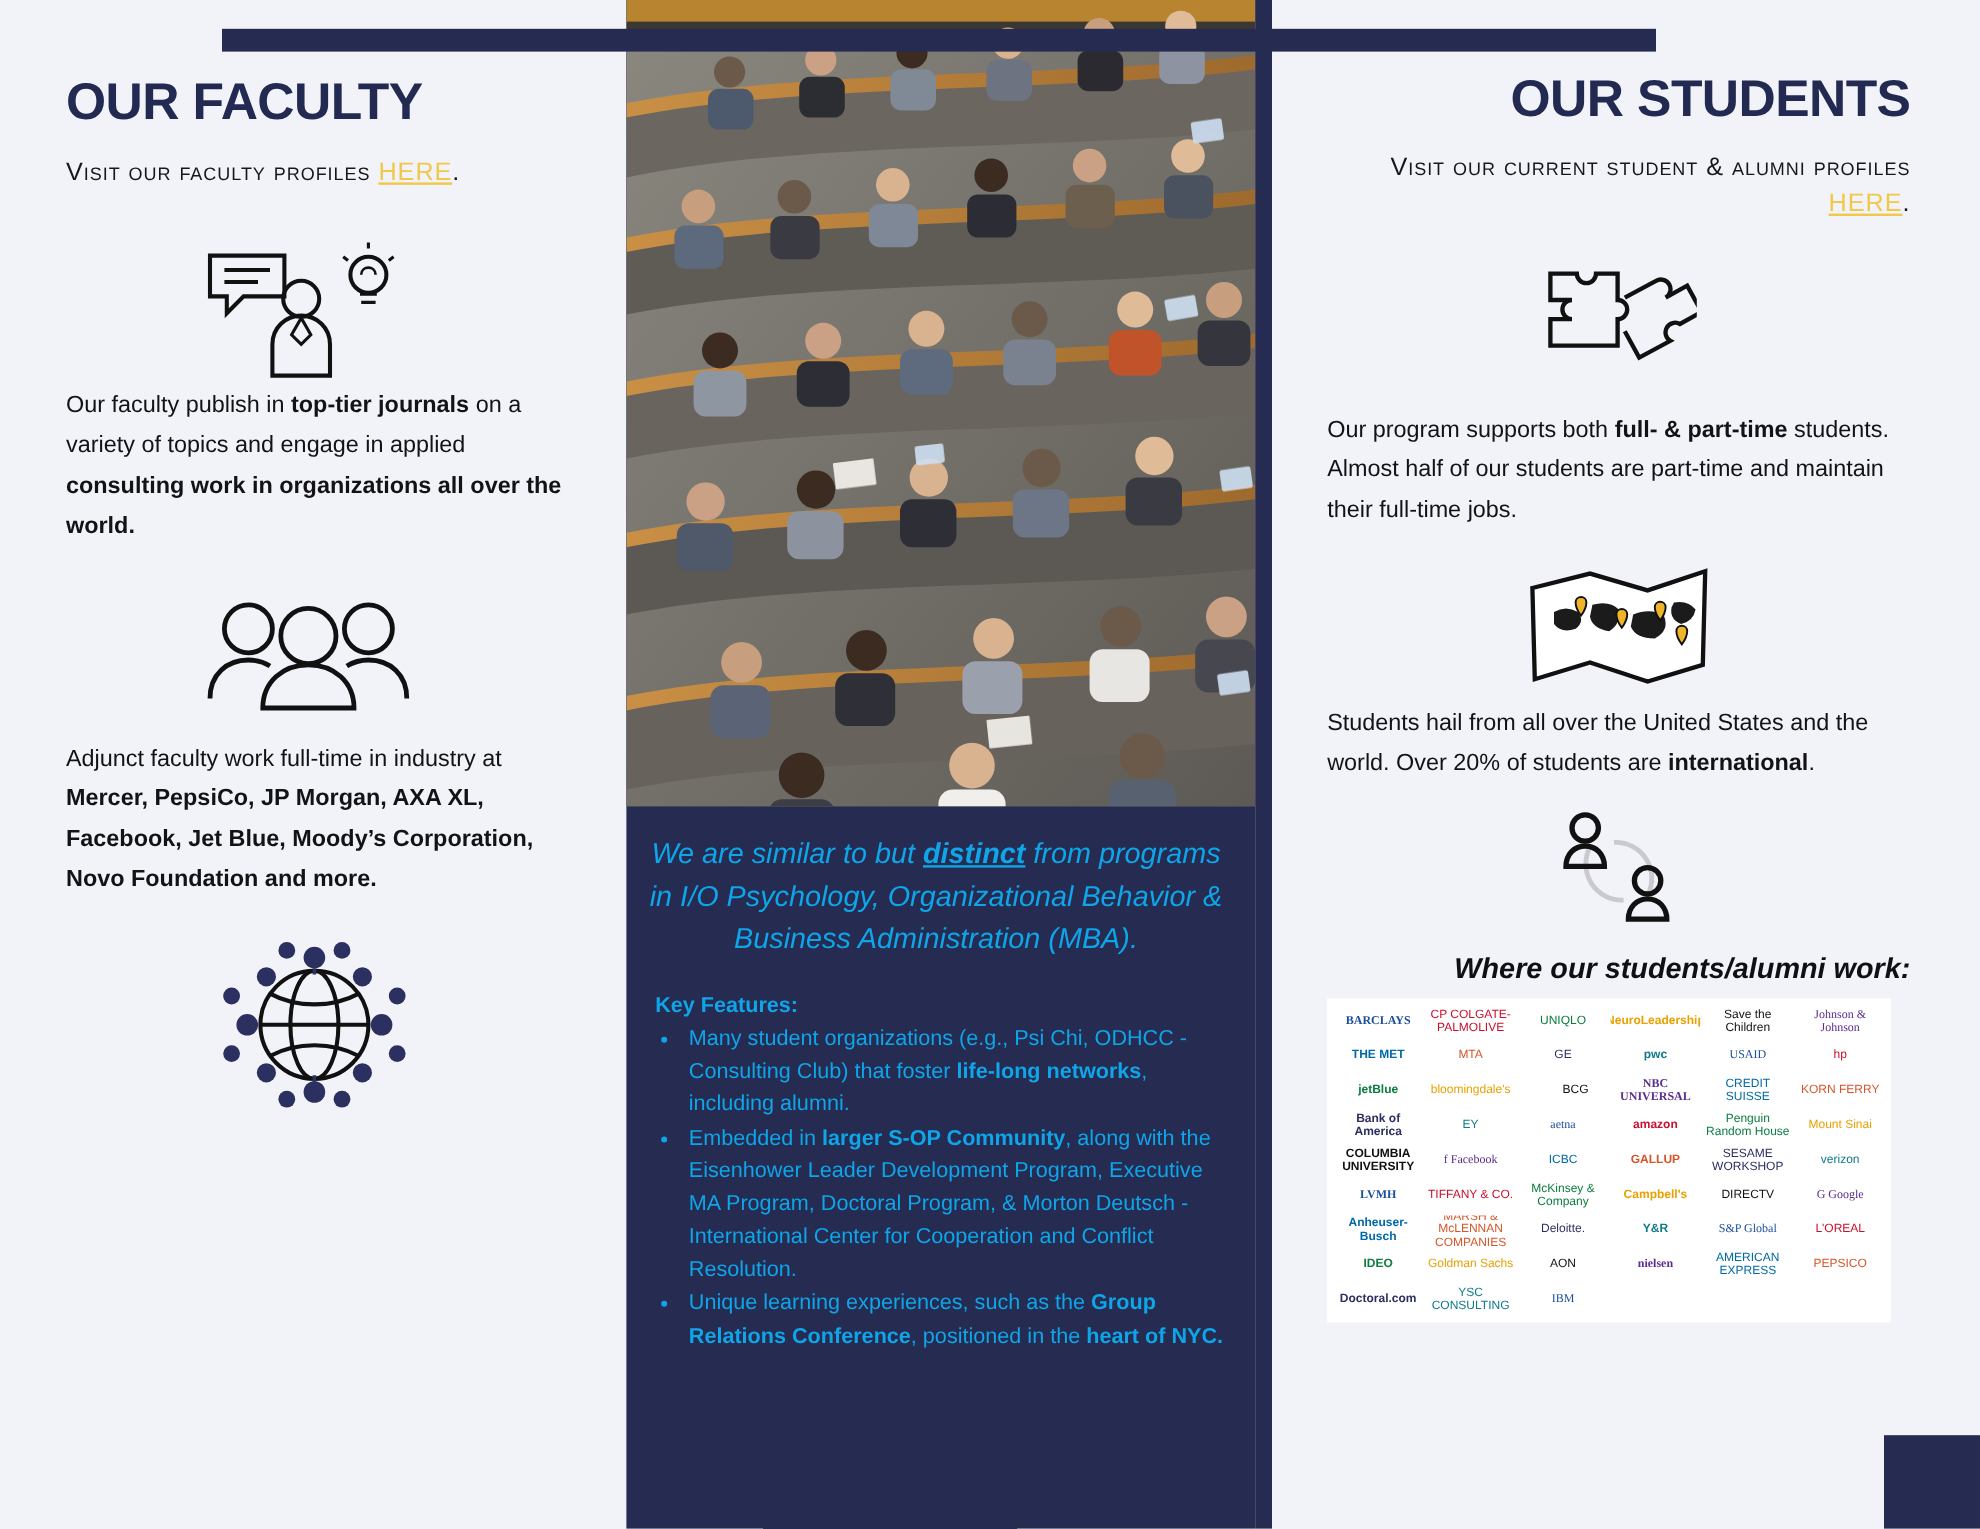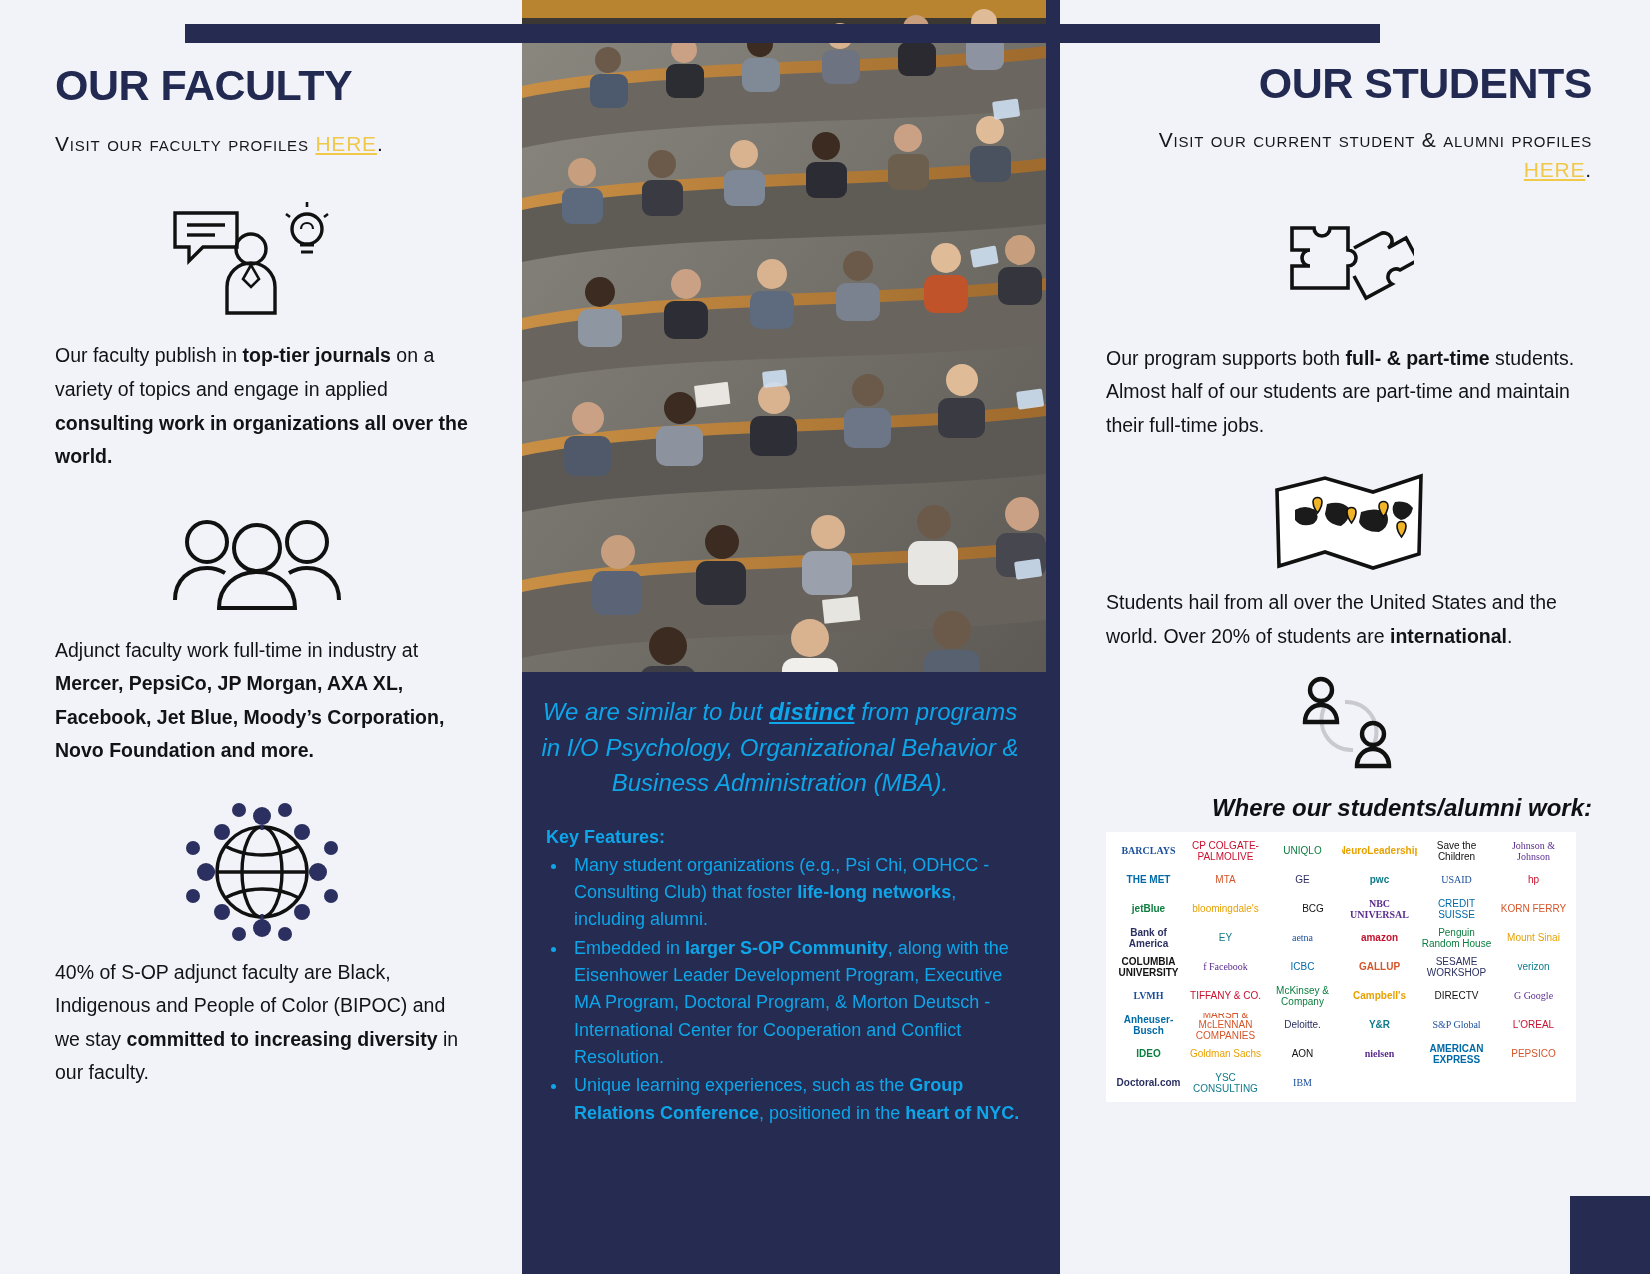--- a/index.html
+++ b/index.html
@@ -320,21 +320,21 @@
           <line x1="20" y1="34" x2="48" y2="34"></line>
         <circle cx="84" cy="48" r="15"></circle>
         <path d="M60 112 v-26 c0-14 11-24 24-24 c13 0 24 10 24 24 v26 z"></path>
         <path d="M84 64 l-8 14 l8 8 l8-8 z" stroke-width="2.6"></path>
         <circle cx="140" cy="28" r="15"></circle>
         <path d="M133 44 h14 M134 51 h12" stroke-width="2.8"></path>
         <path d="M140 6 v-5 M157 16 l4-3 M123 16 l-4-3" stroke-width="2.6"></path>
         <path d="M134 28 c0-8 12-8 12 0" stroke-width="2.2"></path>
       </svg>
     </div>
-    <p class="body-text" style="margin-top:18px;">
+    <p class="body-text" style="">
       <span>Our faculty publish in </span><b>top-tier journals</b><span> on a variety of topics and engage in applied </span><b>consulting work in organizations all over the world.</b>
     </p>
 
     <div class="icon-wrap lefty" style="margin-top:40px;">
       <svg width="180" height="100" viewBox="0 0 180 100" fill="none" stroke="#111" stroke-width="4">
         <circle cx="40" cy="28" r="20"></circle>
         <path d="M8 86 c0-20 14-32 32-32 c7 0 13 2 18 5"></path>
         <circle cx="140" cy="28" r="20"></circle>
         <path d="M172 86 c0-20 -14-32 -32-32 c-7 0 -13 2 -18 5"></path>
         <circle cx="90" cy="34" r="23"></circle>
@@ -373,23 +373,20 @@
             <circle cx="108" cy="132" r="7"></circle>
         </g>
         <g stroke="#2b3060" stroke-width="3">
           <line x1="85" y1="23" x2="85" y2="28"></line>
             <line x1="85" y1="112" x2="85" y2="118"></line>
           <line x1="38" y1="70" x2="32" y2="70"></line>
             <line x1="132" y1="70" x2="138" y2="70"></line>
         </g>
       </svg>
     </div>
-    <p class="body-text" style="margin-top:14px;">
-      <span>40% of S-OP adjunct faculty are Black, Indigenous and People of Color (BIPOC) and we stay </span><b>committed to increasing diversity</b><span> in our faculty.</span>
-    </p>
   </div>
 
   <div class="right-edge-strip"></div>
   <div class="col-right">
     <div class="right-inner">
       <h1 class="section-title right-title">OUR STUDENTS</h1>
       <div class="subtitle subtitle-right">
         <span>Visit our current student &amp; alumni profiles </span><a class="link-here" href="#">HERE</a><span>.</span>
       </div>
 
@@ -574,21 +571,21 @@
           <div class="logo-cell">
             <span style="color: rgb(232, 161, 0); font-weight: normal;">Goldman Sachs</span>
           </div>
           <div class="logo-cell">
             <span style="color: rgb(17, 17, 17); font-weight: normal;">AON</span>
           </div>
           <div class="logo-cell">
             <span style="color: rgb(91, 45, 142); font-weight: bold; font-family: &quot;Liberation Serif&quot;, serif;">nielsen</span>
           </div>
           <div class="logo-cell">
-            <span style="color: rgb(0, 106, 167); font-weight: bold;">AMERICAN EXPRESS</span>
+            <span style="color: rgb(0, 106, 167); font-weight: normal;">AMERICAN EXPRESS</span>
           </div>
           <div class="logo-cell">
             <span style="color: rgb(212, 86, 42); font-weight: normal;">PEPSICO</span>
           </div>
           <div class="logo-cell">
             <span style="color: rgb(43, 48, 96); font-weight: bold;">Doctoral.com</span>
           </div>
           <div class="logo-cell">
             <span style="color: rgb(15, 122, 138); font-weight: normal;">YSC CONSULTING</span>
           </div>

